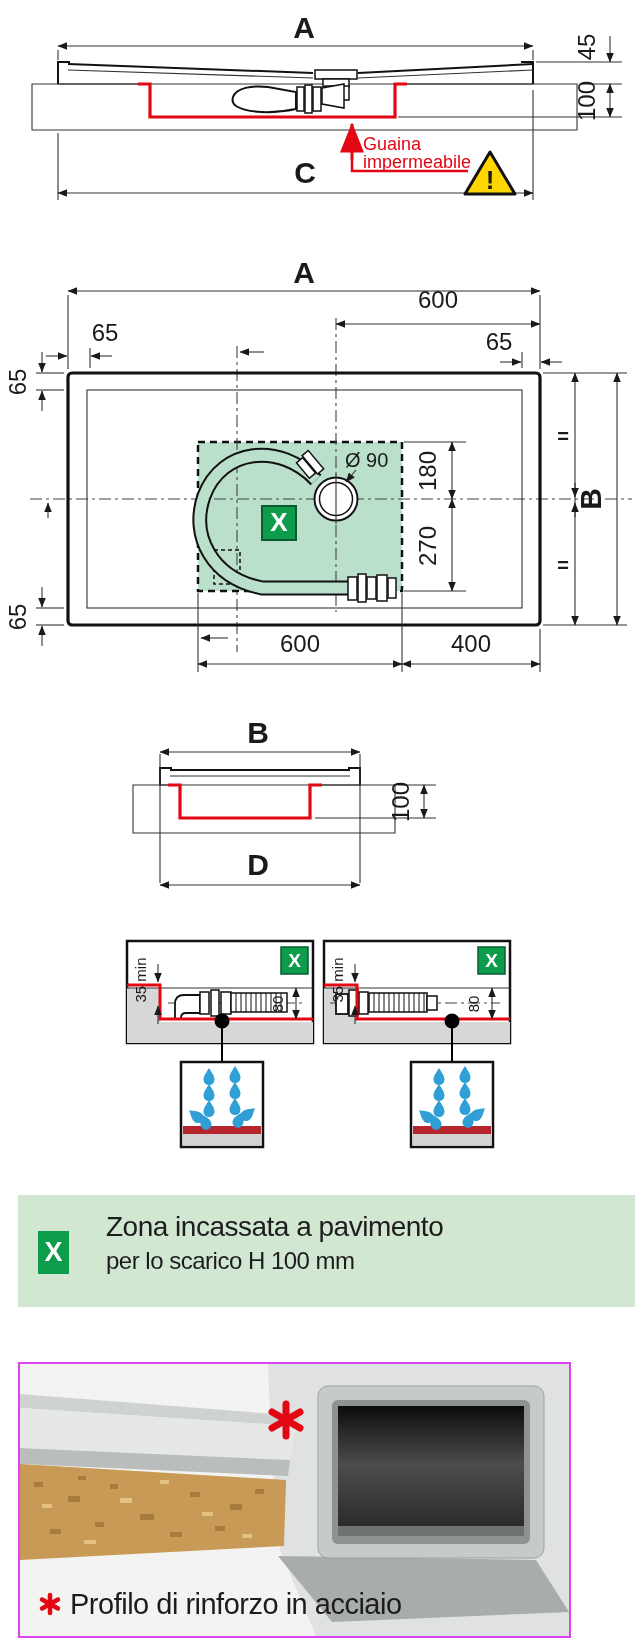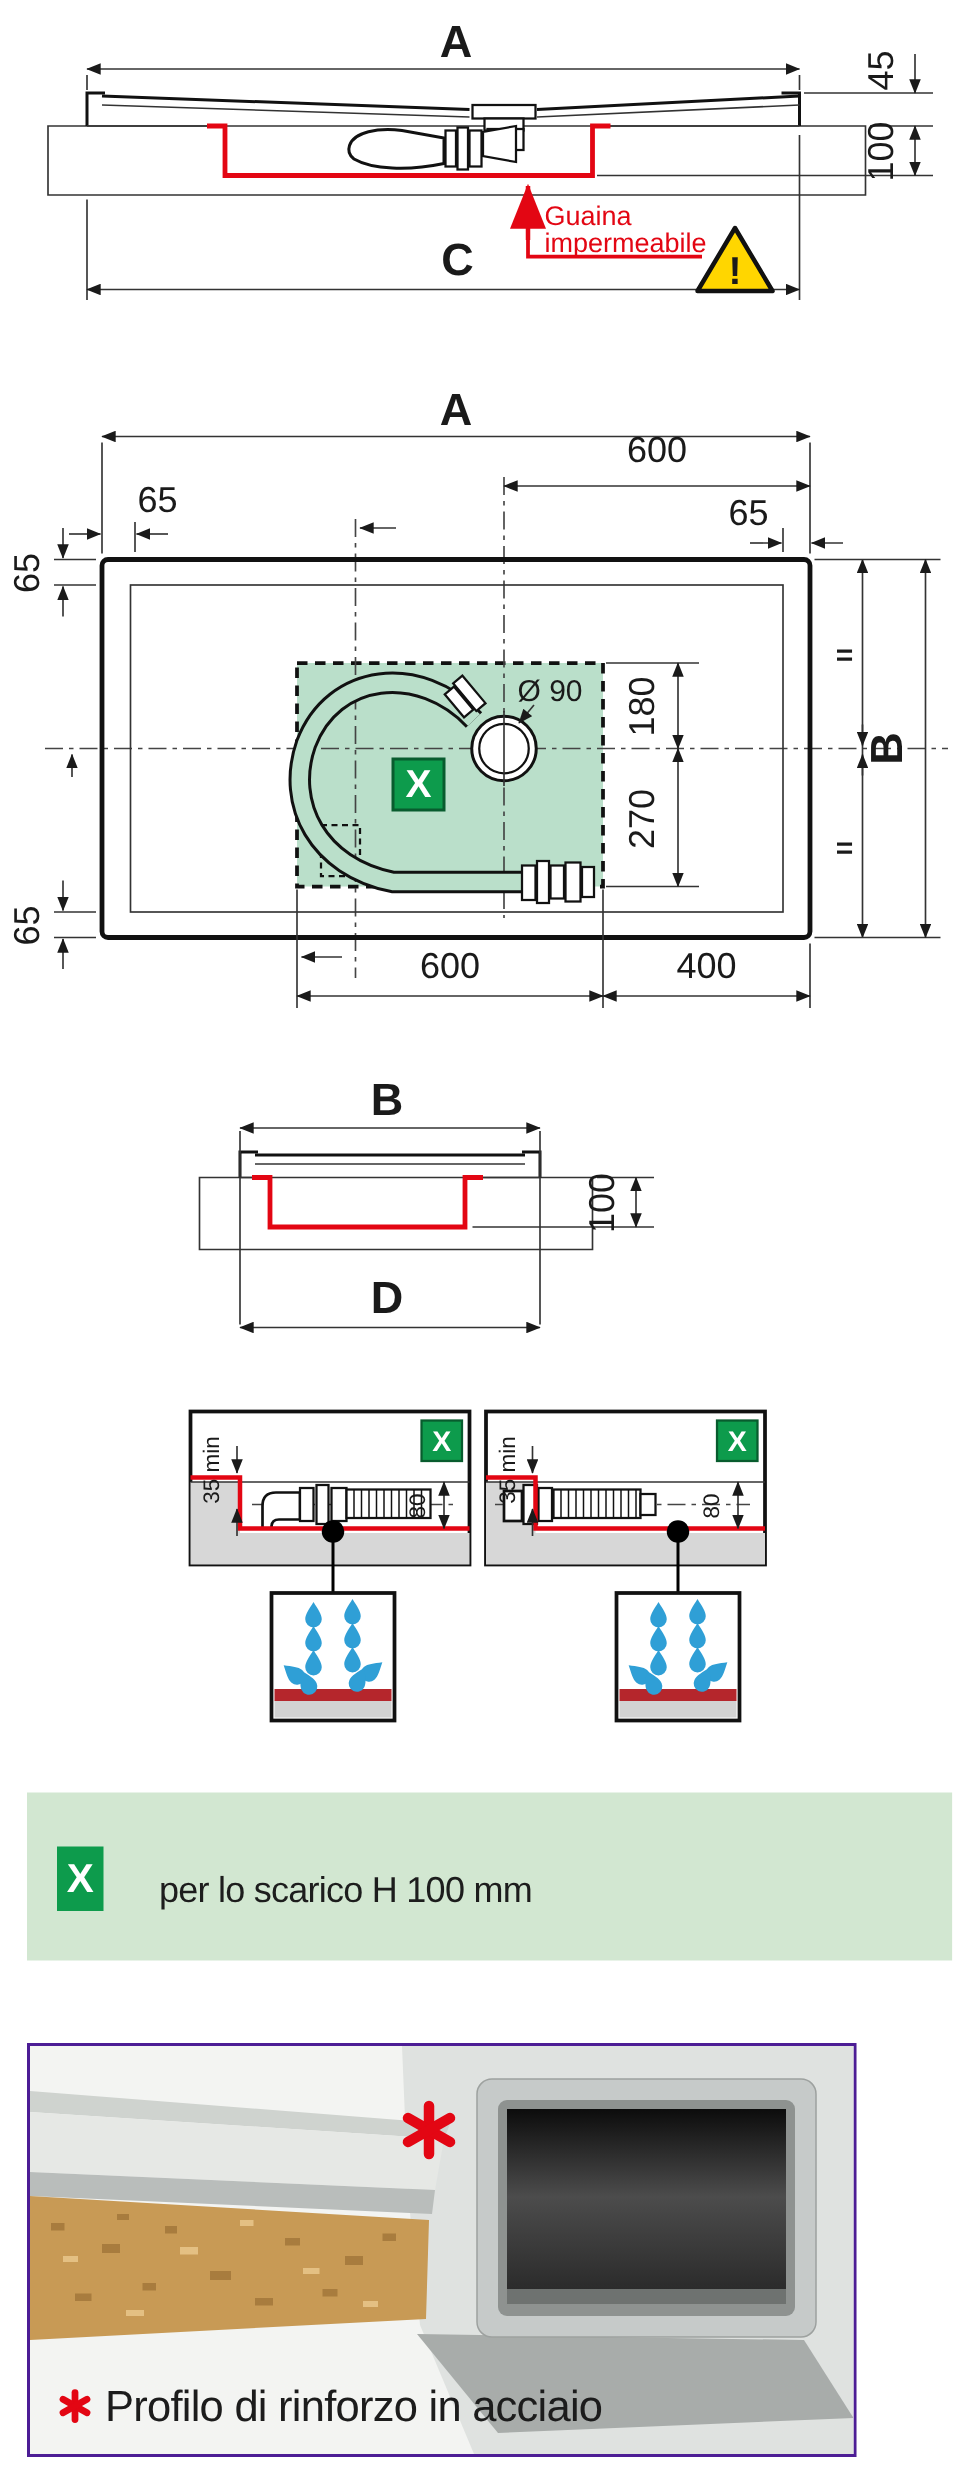--- a/index.html
+++ b/index.html
@@ -17,21 +17,21 @@
   .badgeX{font-size:19px;font-weight:bold;fill:#fff;text-anchor:middle;}
   .thin{stroke:#333;stroke-width:1.1;fill:none;}
   .med{stroke:#111;stroke-width:2;fill:none;}
   .ddot{stroke:#444;stroke-width:1.1;fill:none;stroke-dasharray:12 4 3 4;}
   .red{stroke:#e30613;fill:none;}
   #banner{left:18px;top:1195px;width:617px;height:112px;background:#d2e7d1;}
   #banner .badge{position:absolute;left:20px;top:36px;width:31px;height:43px;background:#0d9b4c;
       color:#fff;font-weight:bold;font-size:27px;display:flex;align-items:center;justify-content:center;}
   #banner .l1{position:absolute;left:88px;top:16px;font-size:28px;letter-spacing:-0.5px;color:#1d1d1d;}
   #banner .l2{position:absolute;left:88px;top:52px;font-size:24px;letter-spacing:-0.5px;color:#1d1d1d;}
-  #photo{left:18px;top:1362px;width:549px;height:272px;border:2px solid #4c1d95;background:#f3f4f2;}
+  #photo{left:18px;top:1362px;width:549px;height:272px;border:2px solid #d946ef;background:#f3f4f2;}
   .capTxt{font-size:29px;letter-spacing:-0.5px;fill:#1c1c1c;}
 </style>
 </head>
 <body>
 
 <div id="stage">
 
   <svg width="0" height="0" class="abs">
     <defs>
       <marker id="mA" viewBox="0 0 10 8" refX="9.5" refY="4" markerWidth="9" markerHeight="7" orient="auto-start-reverse">
@@ -364,20 +364,21 @@
           <use href="#drp" transform="translate(435,1122) rotate(-25)"></use>
         <use href="#drp" transform="translate(478,1114) rotate(50)"></use>
           <use href="#drp" transform="translate(469,1120) rotate(25)"></use>
       </g>
       <rect x="411" y="1062" width="82" height="85" fill="none" stroke="#111" stroke-width="2.5"></rect>
     </g>
   </svg>
 
   <div id="banner" class="abs">
     <div class="badge">X</div>
+    <div class="l1">Zona incassata a pavimento</div>
     <div class="l2">per lo scarico H 100 mm</div>
   </div>
 
   <div id="photo" class="abs">
     <svg width="549" height="272" viewBox="0 0 549 272">
       <defs>
         <linearGradient id="pgDark" x1="0" y1="0" x2="0" y2="1">
           <stop offset="0" stop-color="#0c0c0c"></stop>
             <stop offset="0.45" stop-color="#4c4c4c"></stop>
             <stop offset="1" stop-color="#262626"></stop>

